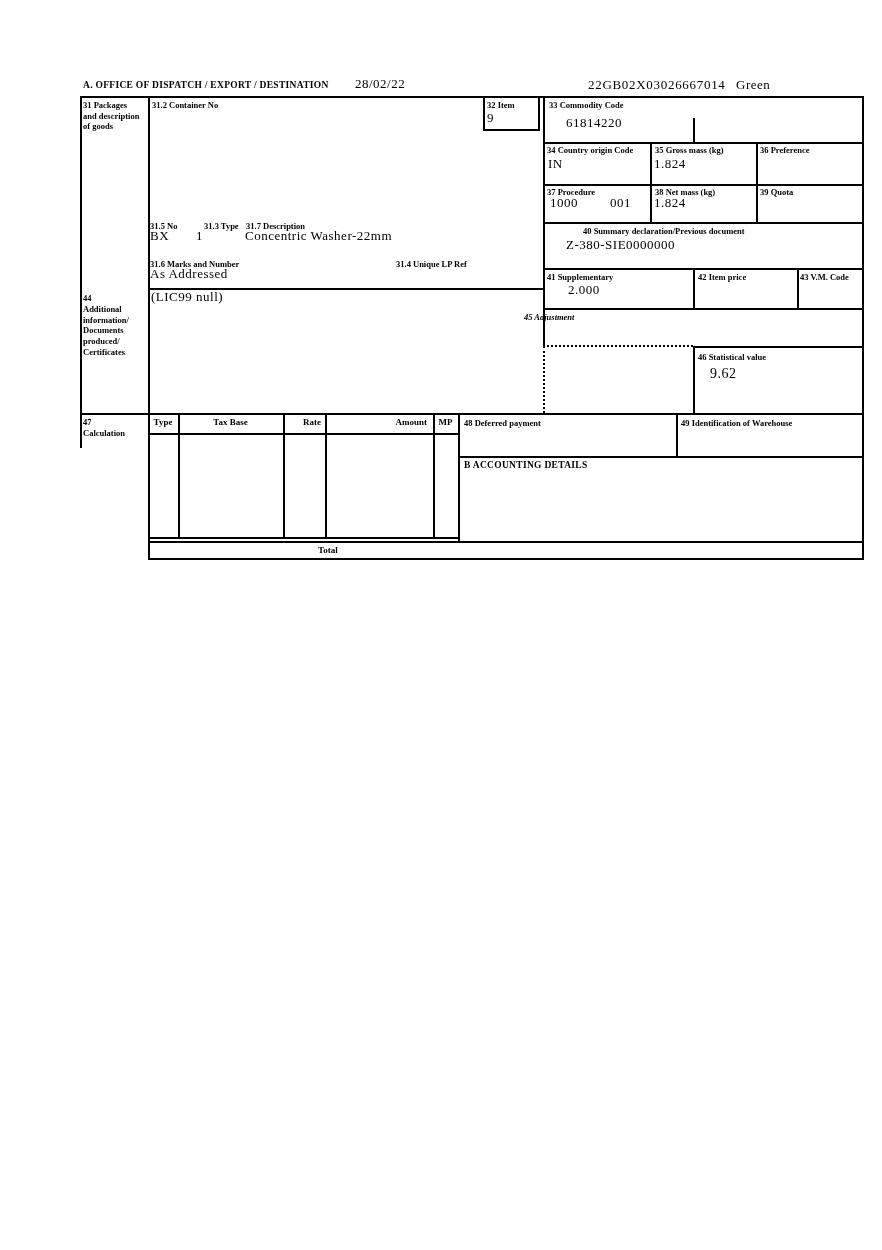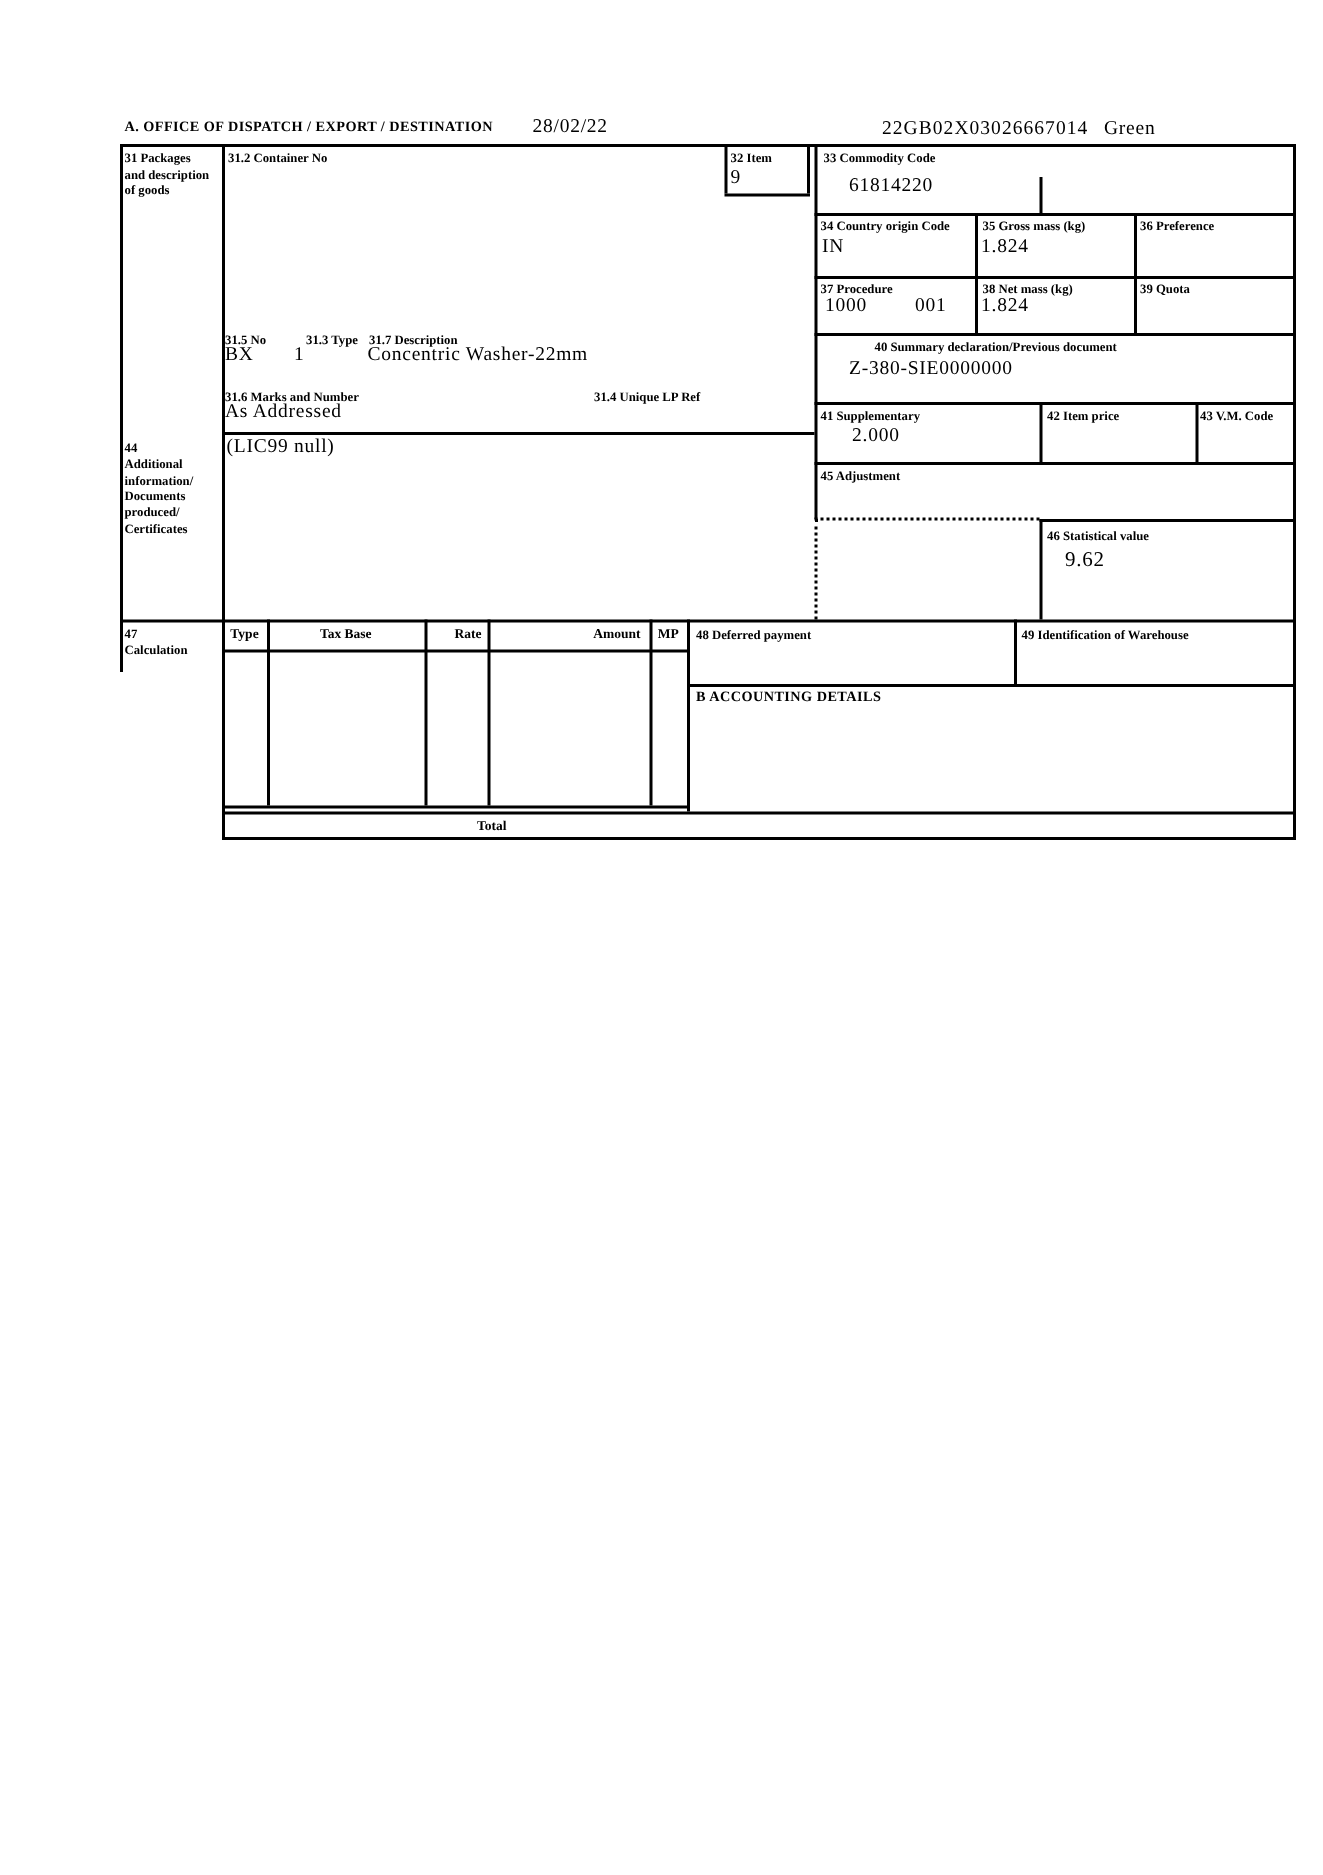--- a/index.html
+++ b/index.html
@@ -79,21 +79,21 @@
   <div class="lbl" style="left:150px; top:221px;">31.5 No</div>
   <div class="lbl" style="left:204px; top:221px;">31.3 Type</div>
   <div class="lbl" style="left:246px; top:221px;">31.7 Description</div>
   <div class="lbl" style="left:150px; top:259px;">31.6 Marks and Number</div>
   <div class="lbl" style="left:396px; top:259px;">31.4 Unique LP Ref</div>
   <div class="lbl" style="left:547px; top:272px;">41 Supplementary</div>
   <div class="lbl" style="left:698px; top:272px;text-align:right;">42 Item price</div>
   <div class="lbl" style="left:800px; top:272px;">43 V.M. Code</div>
   <div class="lbl" style="left:83px; top:293px;">44</div>
   <div class="lblw" style="left:83px; top:304px; width:60px;">Additional information/ Documents produced/ Certificates</div>
-  <div class="lbl" style="left:547px; top:312px;">45 Adjustment</div>
+  <div class="lbl" style="left:524px; top:312px;font-style:italic;">45 Adjustment</div>
   <div class="lbl" style="left:698px; top:352px;">46 Statistical value</div>
   <div class="lbl" style="left:83px; top:417px;">47</div>
   <div class="lbl" style="left:83px; top:428px;">Calculation</div>
   <div class="lbl" style="left:464px; top:418px;">48 Deferred payment</div>
   <div class="lbl" style="left:681px; top:418px;">49 Identification of Warehouse</div>
   <div class="hdrtext" style="left:464px; top:460px;">B ACCOUNTING DETAILS</div>
 
   <div class="colhdr" style="left:150px; top:417px; width:26px; text-align:center;">Type</div>
   <div class="colhdr" style="left:180px; top:417px; width:101px; text-align:center;">Tax Base</div>
   <div class="colhdr" style="left:283px; top:417px; width:38px; text-align:right;">Rate</div>

